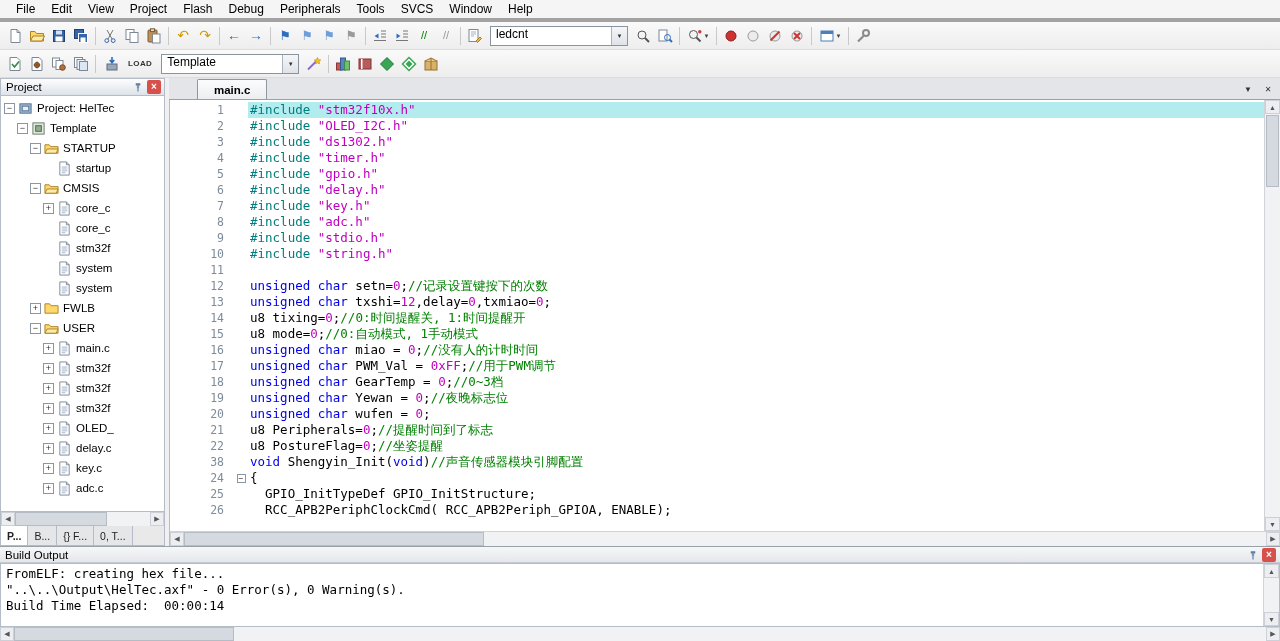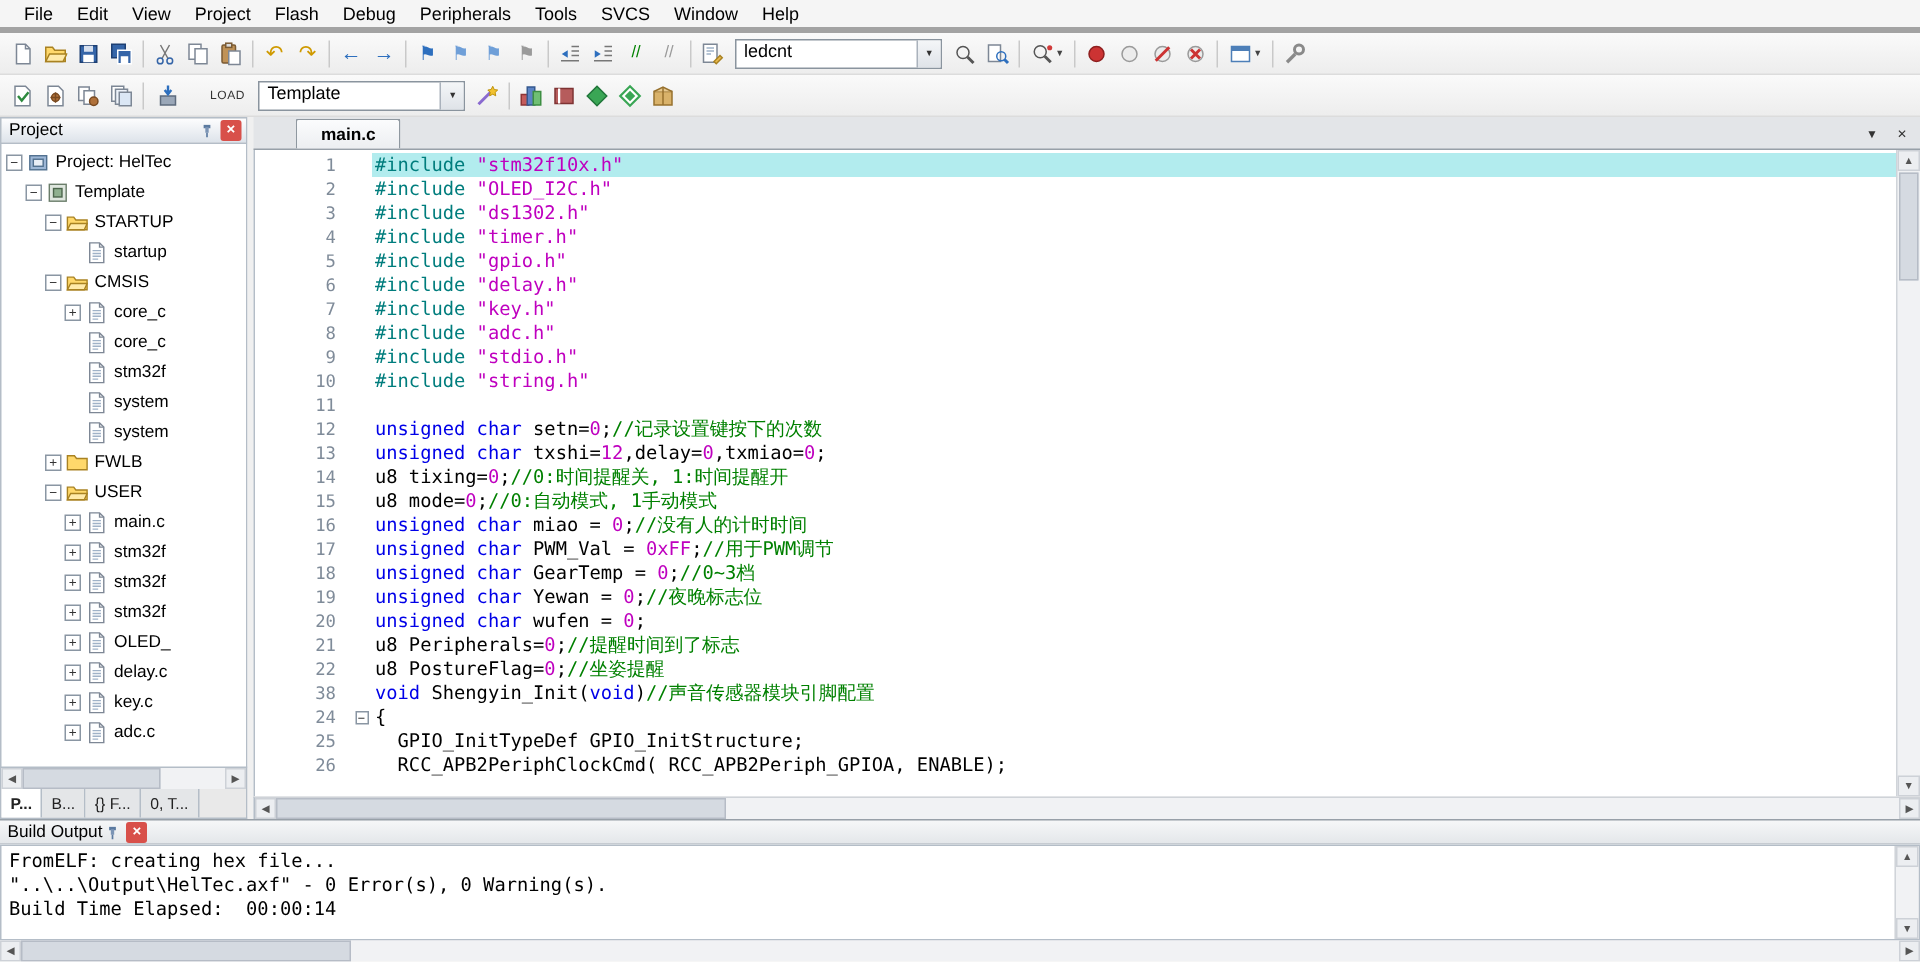--- a/index.html
+++ b/index.html
@@ -22,21 +22,21 @@
   .tbtn.wdrop{width:30px}
   .tbtn svg{display:block}
   .glyph{font-size:13px;line-height:13px}
   .drop-caret{font-size:6px;color:#444;margin-left:1px}
   .sep{width:1px;height:18px;background:#c9c9c9;margin:0 3px;flex:none}
   .combo{display:flex;align-items:flex-start;background:#fff;border:1px solid #8a949e;height:20px;margin:0 4px;flex:none}
   .combo input{border:none;outline:none;font:12px "Liberation Sans",sans-serif;padding:0 5px;width:120px;background:transparent}
   .combo .drop{width:16px;height:18px;background:linear-gradient(#f4f6f8,#dfe3e8);display:flex;align-items:center;
     justify-content:center;font-size:6px;color:#333;border-left:1px solid #aab2bc}
   .loadbtn{width:auto;padding:0 4px}
-  .loadtxt{font-size:8px;font-weight:normal;color:#333;letter-spacing:.4px;margin-left:20px}
+  .loadtxt{font-size:8px;font-weight:bold;color:#333;letter-spacing:.4px;margin-left:8px}
 
   
   .main{position:absolute;top:78px;left:0;height:468px;width:1280px;display:flex}
 
   
   .project-panel{width:165px;display:flex;flex-direction:column;background:#f0f0f0;flex:none}
   .panel-header{height:18px;display:flex;align-items:center;justify-content:space-between;padding:0 3px 0 5px;
     background:linear-gradient(#fdfdfe,#dde3ea);border:1px solid #b4bdc7;font-size:11.5px}
   .ph-btns{display:flex;align-items:center;gap:2px}
   .ph-btn{width:14px;height:14px;display:flex;align-items:center;justify-content:center;font-size:10px;color:#41536b}
@@ -90,21 +90,21 @@
   .ehscroll .sb-thumb{width:300px}
   .pscroll{height:14px;border:1px solid #b4bdc7;border-top:none;border-bottom:none}
   .pscroll .sb-thumb{width:92px}
   .vscroll{width:16px;display:flex;flex-direction:column;background:#f1f2f4;border-left:1px solid #d0d4d9}
   .vscroll .sb-btn{width:15px}
   .vscroll .sb-thumb{height:72px;width:13px;margin:1px}
   .sb-fill{flex:1}
 
   
   .bo{position:absolute;left:0;top:546px;width:1280px;height:95px;display:flex;flex-direction:column}
-  .bo-header{height:17px;display:flex;align-items:center;justify-content:flex-start;padding:0 4px 0 5px;
+  .bo-header{height:17px;display:flex;align-items:center;justify-content:space-between;padding:0 4px 0 5px;
     background:linear-gradient(#f6f7f8,#e4e7ea);border-top:1px solid #98a0a8;border-bottom:1px solid #c6cbd1;font-size:11.5px}
   .bo-body{height:64px;background:#fff;border:1px solid #b4bdc7;display:flex}
   .bo-text{flex:1;padding:2px 5px;font-family:"DejaVu Sans Mono","Liberation Mono",monospace;font-size:12.5px;
     line-height:16px;white-space:pre;overflow:hidden}
   .bo-hscroll{height:14px}
   .bo-hscroll .sb-thumb{width:220px}
 </style>
 </head>
 <body>
 

